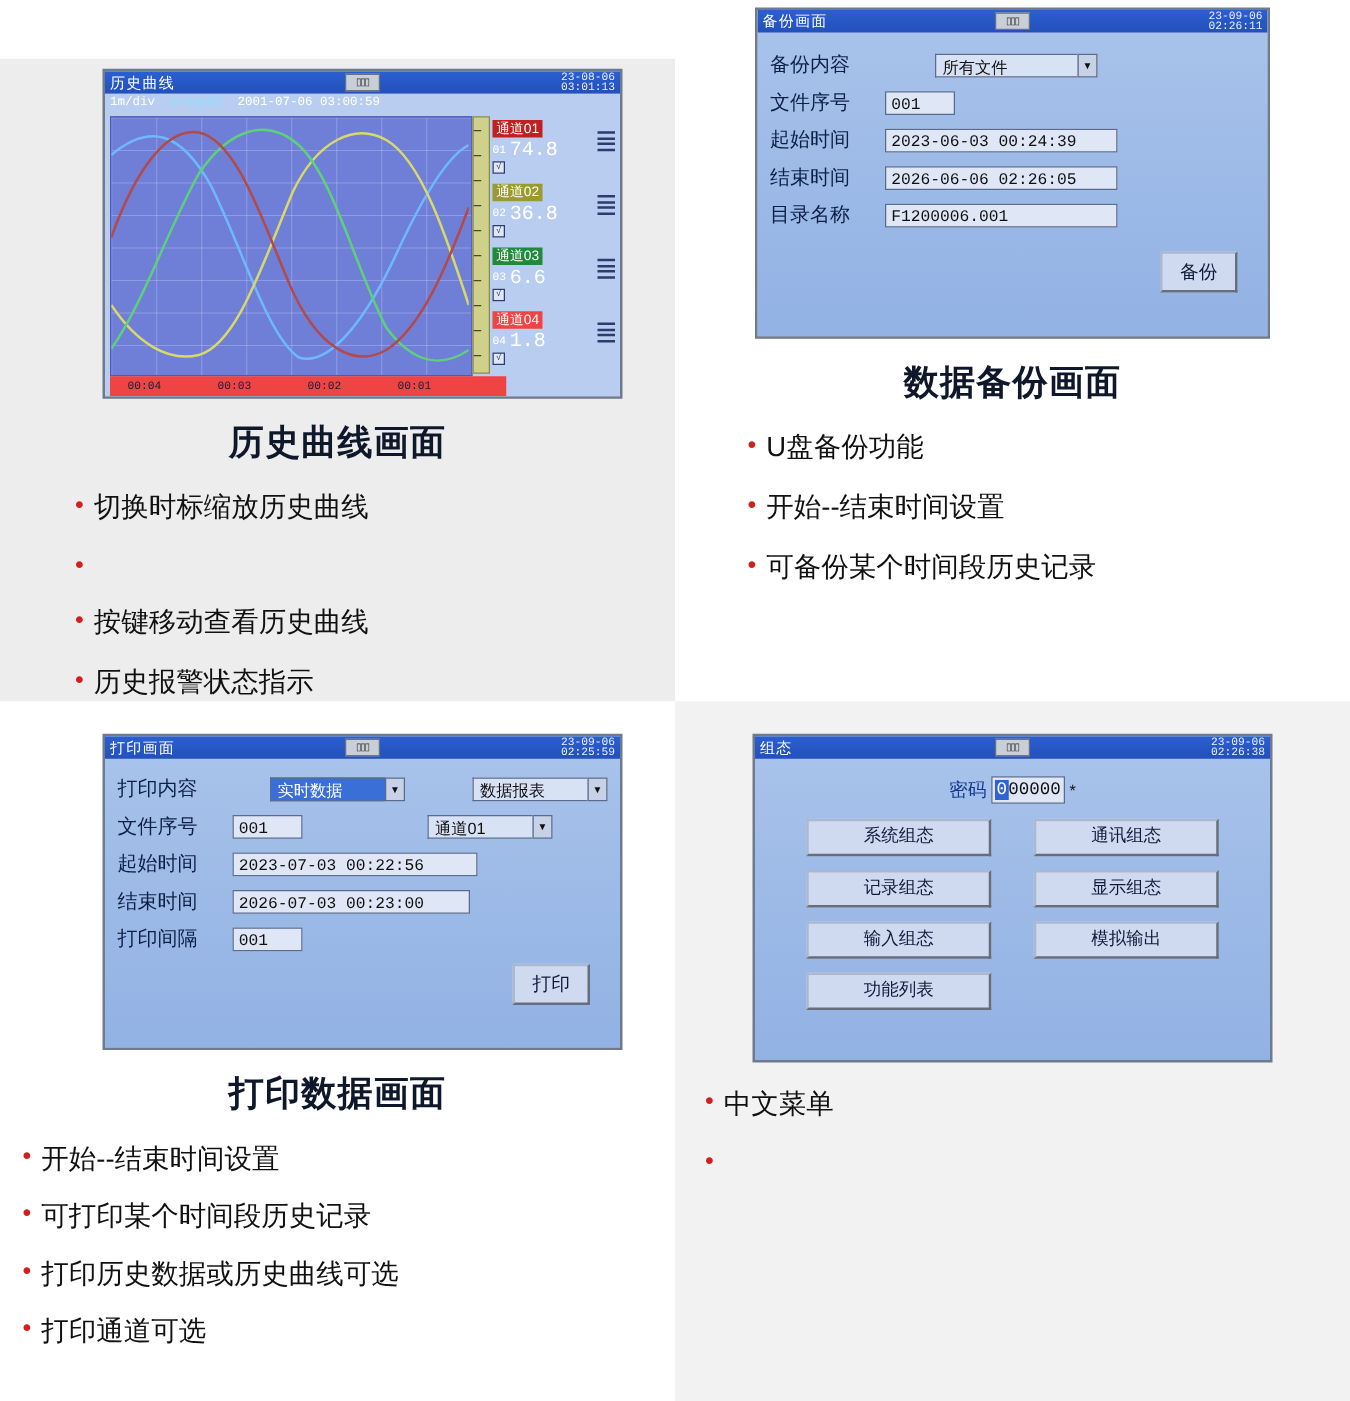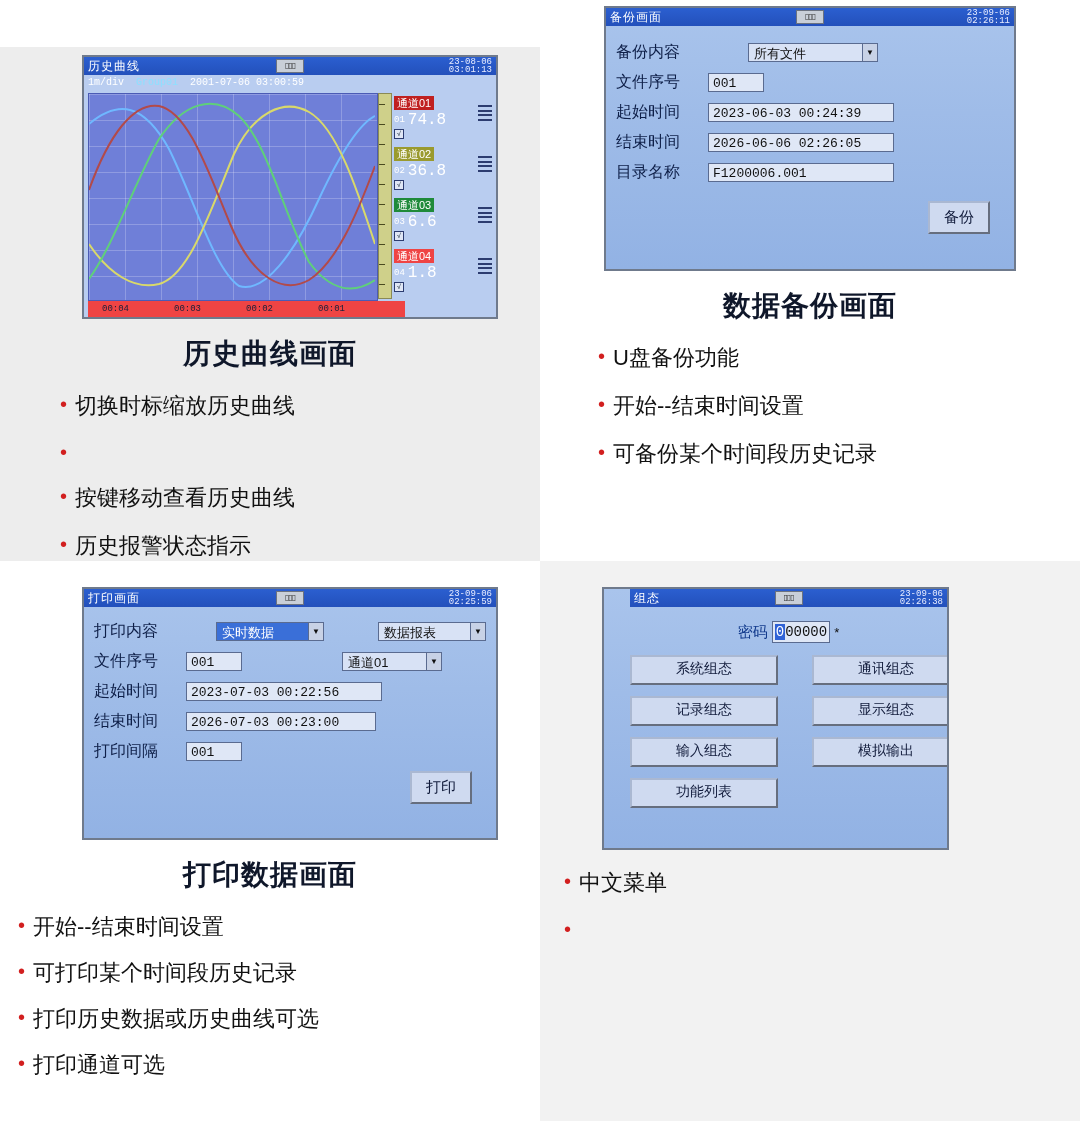--- a/index.html
+++ b/index.html
@@ -429,21 +429,21 @@
           <span>打印历史数据或历史曲线可选</span>
         </li>
       <li>
           <span class="dot">•</span>
           <span>打印通道可选</span>
         </li>
     </ul>
   </div>
 
   <div class="cell c4">
-    <div class="screen" style="width:347px;height:263px;margin-top:26px;margin-left:62px;padding-left:26px;">
+    <div class="screen" style="width:416px;height:263px;margin-top:26px;margin-left:62px;">
       <div class="titlebar">
         <span class="tt">组态</span>
         <span class="usb">▯▯▯</span>
         <span class="clock">
           <span>23-09-06</span><br>
           <span>02:26:38</span>
         </span>
       </div>
 
       <div class="pwdrow">

